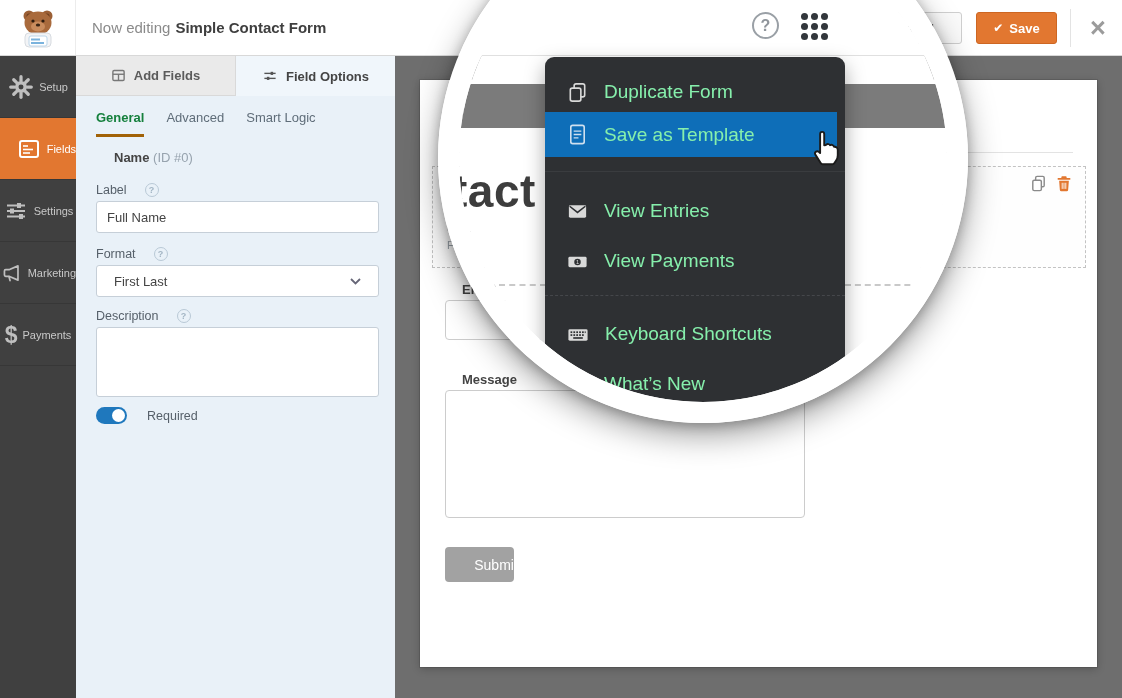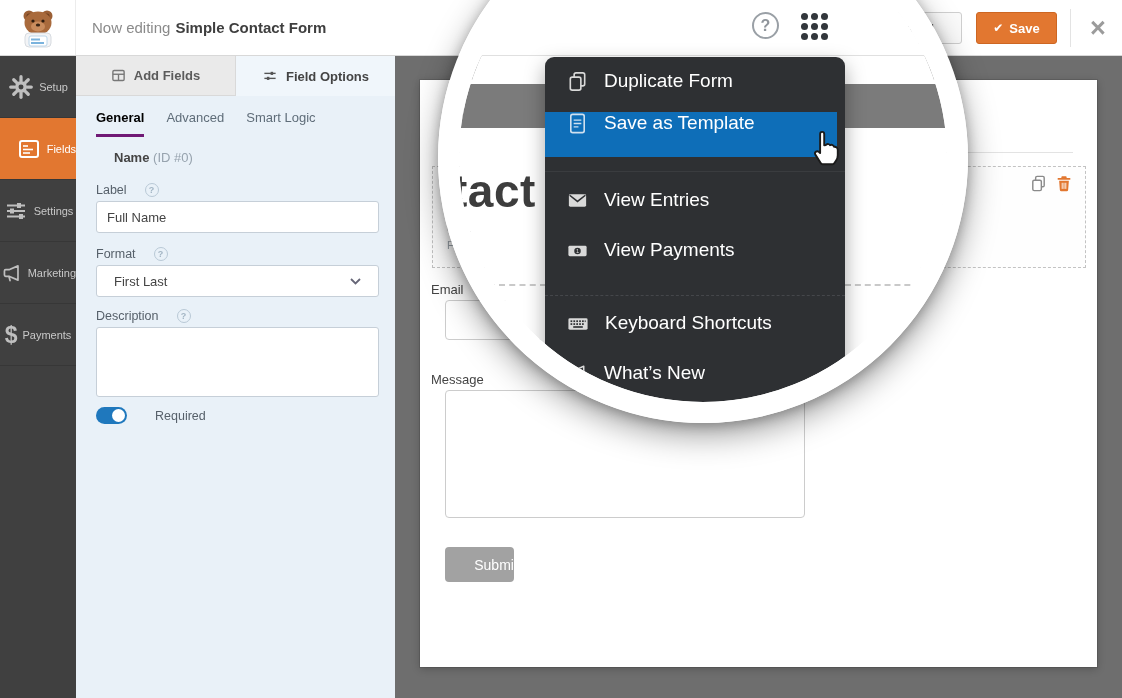--- a/index.html
+++ b/index.html
@@ -30,60 +30,60 @@
   .dollar { font-size:23px; font-weight:700; line-height:20px; }
 
   
   .panel { position:absolute; left:76px; top:56px; width:319px; height:642px; background:#e9f1f8; z-index:2; }
   .ptabs { position:absolute; left:0; top:0; width:319px; height:40px; display:flex; }
   .ptab { flex:1; display:flex; align-items:center; justify-content:center; gap:8px; font-size:13px; font-weight:700; color:#5b5b5b; }
   .ptab.inactive { background:#eaeaea; border-right:1px solid #d9d9d9; border-bottom:1px solid #d9d9d9; }
   .ptab.active { background:#f0f6fb; color:#444; }
   .subtabs { position:absolute; left:20px; top:54px; display:flex; gap:22px; font-size:13px; color:#5f6d79; }
   .subtab { padding-bottom:9px; }
-  .subtab.current { color:#000000; font-weight:700; border-bottom:3px solid #701a75; }
+  .subtab.current { color:#15803d; font-weight:700; border-bottom:3px solid #a16207; }
   .fieldname-row { position:absolute; left:20px; top:94px; font-size:13px; color:#444; }
   .fieldname-row b { font-weight:700;padding-left:18px; }
   .fieldname-row .fid { color:#97a3ae; font-weight:400; }
   .flabel { position:absolute; font-size:12.5px; color:#56606a; display:flex; align-items:flex-end; gap:18px; }
   .qmark { width:14px; height:14px; border:1.4px solid #b9c9d6; border-radius:50%; color:#a3b5c4; font-size:9px; font-weight:700; display:inline-flex; align-items:center; justify-content:center; }
   .tinput { position:absolute; left:20px; width:283px; height:32px; background:#fff; border:1px solid #c6cfd8; border-radius:3px; font-family:inherit; font-size:13px; color:#444; padding:0 10px; }
   .tselect { position:absolute; left:20px; width:283px; height:32px; background:#fff; border:1px solid #c6cfd8; border-radius:3px; font-size:13px; color:#444; display:flex; align-items:center; padding:0 17px; justify-content:space-between; }
   .tarea { position:absolute; left:20px; width:283px; height:70px; background:#fff; border:1px solid #c6cfd8; border-radius:3px; resize:none; }
-  .toggle-row { position:absolute; left:20px; top:351px; display:flex; align-items:center; gap:28px; }
+  .toggle-row { position:absolute; left:20px; top:351px; display:flex; align-items:center; gap:20px; }
   .toggle { width:31px; height:17px; background:#1f78bd; border-radius:9px; position:relative; }
   .toggle .knob { position:absolute; right:2px; top:2px; width:13px; height:13px; border-radius:50%; background:#fff; }
   .toggle-row .lbl { font-size:12.5px; color:#56606a; }
 
   
   .preview { position:absolute; left:420px; top:80px; width:677px; height:587px; background:#fff; box-shadow:0 0 0 1px rgba(0,0,0,.10), 0 2px 8px rgba(0,0,0,.22); z-index:1; }
   .pv-title { position:absolute; left:25px; top:21px; font-size:21px; font-weight:700; color:#4f4f4f; }
   .pv-hr { position:absolute; left:25px; top:72px; width:628px; height:1px; background:#e3e3e3; }
   .pv-fieldbox { position:absolute; left:12px; top:86px; width:654px; height:102px; border:1px dashed #c3c3c3; background:#fefefe; }
   .pv-fieldbox .flbl { position:absolute; left:14px; top:9px; font-size:13px; font-weight:700; color:#444; }
   .pv-firstinput { position:absolute; left:14px; top:31px; width:296px; height:34px; border:1px solid #ccc; border-radius:3px; background:#fff; }
   .pv-sublabel { position:absolute; left:14px; top:72px; font-size:11px; color:#9aa3ab; }
   .fb-icons { position:absolute; right:12px; top:7px; display:flex; gap:7px; }
-  .pv-label { position:absolute; left:11px; font-size:13px; font-weight:400; color:#444; }
+  .pv-label { position:absolute; left:42px; font-size:13px; font-weight:700; color:#444; }
   .pv-emailinput { position:absolute; left:25px; top:220px; width:360px; height:40px; border:1px solid #ccc; border-radius:4px; background:#fff; }
   .pv-msgarea { position:absolute; left:25px; top:310px; width:360px; height:128px; border:1px solid #ccc; border-radius:4px; background:#fff; }
   .pv-submit { position:absolute; left:25px; top:467px; width:69px; height:35px; background:#a2a2a2; border-radius:4px; color:#fff; font-size:14px; display:flex; align-items:center; justify-content:center;padding-left:33px; }
 
   
   .lens-content { position:absolute; left:0; top:0; width:1122px; height:698px; z-index:10; clip-path:circle(244px at 703px 158px); background:#fff; }
   .lens-topbar { position:absolute; left:0; top:0; width:1122px; height:56px; background:#fff; border-bottom:1px solid #e0e0e0; }
   .lens-graybar { position:absolute; left:0; top:84px; width:1122px; height:44px; background:#7b7b7b; }
   .lens-title-frag { position:absolute; left:452px; top:164px; font-size:46px; font-weight:600; color:#3d3d3d; letter-spacing:0.5px; }
   .lens-dash { position:absolute; top:284px; border-top:2px dashed #c9c9c9; }
   .lens-dash.left { left:458px; width:88px; }
   .lens-dash.right { left:845px; width:95px; }
 
   
   .menu { position:absolute; left:545px; top:57px; width:300px; height:347px; background:#2e3033; border-radius:9px 9px 6px 6px; box-shadow:0 8px 20px rgba(0,0,0,.35); }
-  .menu-item { position:absolute; left:0; width:292px; height:44px; display:flex; align-items:flex-start; padding-left:21px; gap:15px; font-size:19px; color:#ffffff; }
+  .menu-item { position:absolute; left:0; width:292px; height:44px; display:flex; align-items:center; padding-left:21px; gap:15px; font-size:19px; color:#86efac; }
   .menu-item.hl { background:#0e6eb8; }
   .menu-div { position:absolute; left:0; width:300px; border-top:1px solid #45474b; }
   .menu-div.faint { border-top:1px solid #3a3c3f; }
   .cursor-hand { position:absolute; left:806px; top:128px; z-index:12; }
 
   .ring { position:absolute; left:438px; top:-107px; width:530px; height:530px; border:21px solid #fff; border-radius:50%; box-shadow:0 12px 32px rgba(0,0,0,.38), 0 3px 12px rgba(0,0,0,.25); z-index:11; pointer-events:none; }
 </style>
 </head>
 <body>
 

